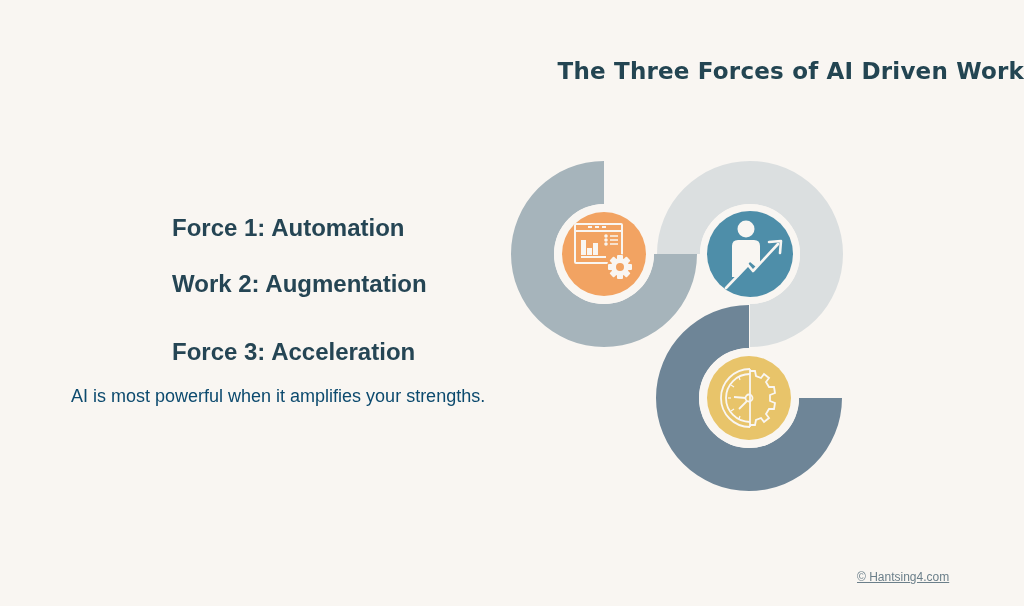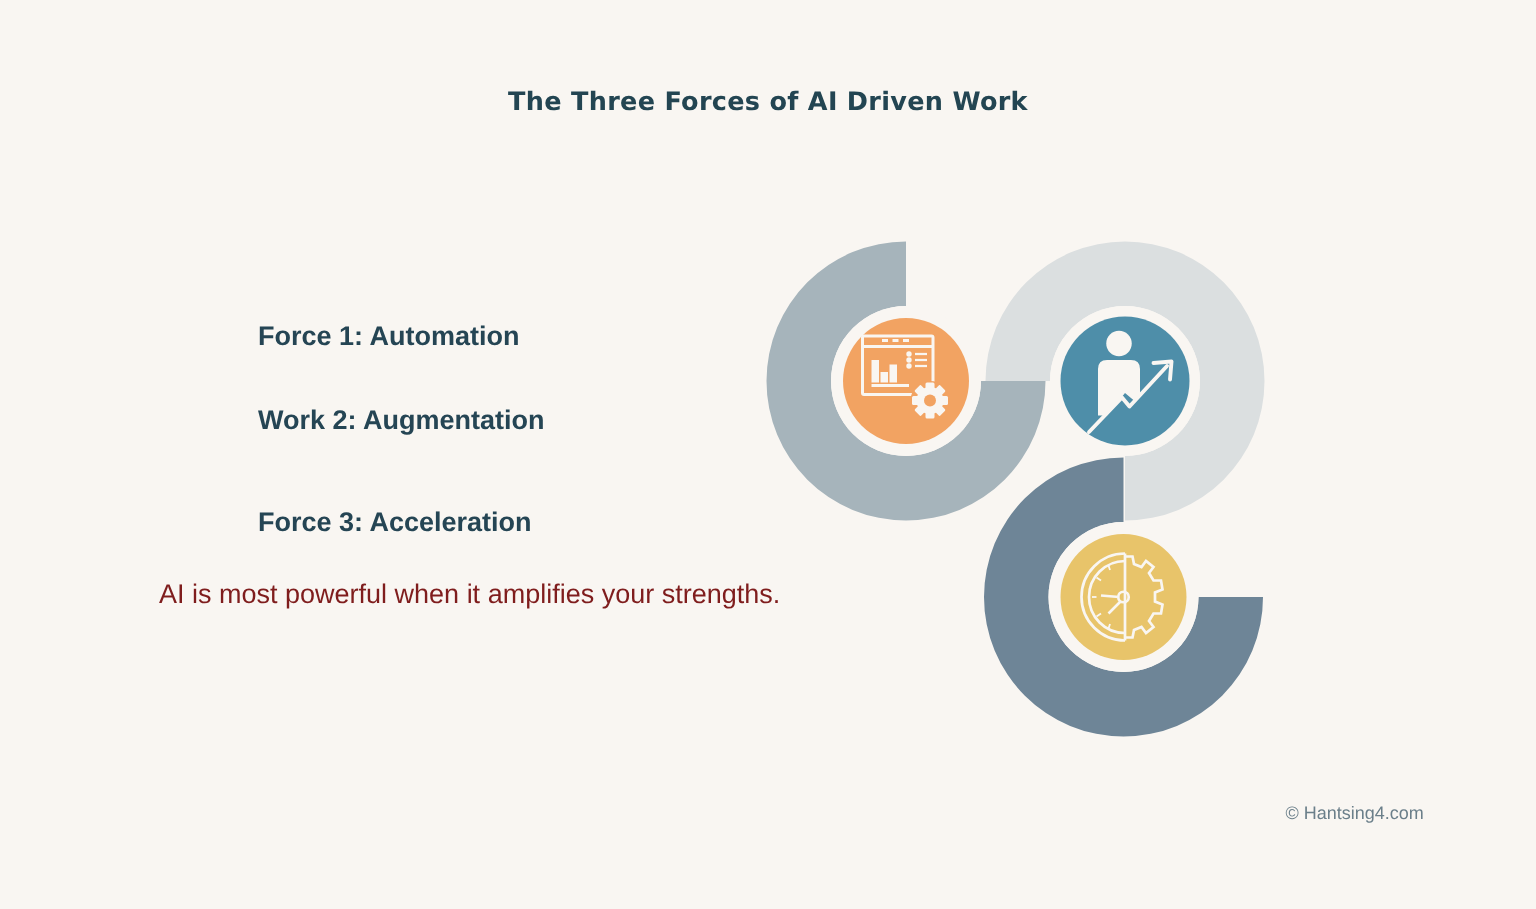--- a/index.html
+++ b/index.html
@@ -4,36 +4,36 @@
 <style>
   html, body { margin: 0; padding: 0; }
   body {
     width: 1024px; height: 606px; overflow: hidden;
     background: #f9f6f2;
     font-family: "Liberation Sans", "DejaVu Sans", sans-serif;
     position: relative;
   }
   .title {
     position: absolute; left: 0; top: 58px; width: 1024px;
-    text-align: center; font-size: 17px; font-weight: bold;
+    text-align: right; font-size: 23px; font-weight: bold;
     color: #234552; letter-spacing: 0.2px;
     font-family: "DejaVu Sans", sans-serif;
   }
   .force {
-    position: absolute; left: 172px; font-size: 18px; font-weight: bold;
+    position: absolute; left: 172px; font-size: 24px; font-weight: bold;
     color: #254554;
   }
   .tagline {
     position: absolute; left: 71px; top: 386px; font-size: 18px;
-    color: #7f1d1d;
-    margin-left: 35px;
+    color: #0c4a6e;
   }
   .credit {
-    position: absolute; left: 857px; top: 535px; font-size: 12px;
+    position: absolute; left: 857px; top: 570px; font-size: 12px;
     color: #6b7f8a;
+    text-decoration: underline;
   }
   svg.diagram { position: absolute; left: 0; top: 0; }
 </style>
 </head>
 <body>
 
 <div class="title">The Three Forces of AI Driven Work</div>
 
 <div class="force" style="top:214px">Force 1: Automation</div>
 <div class="force" style="top:270px">Work 2: Augmentation</div>

